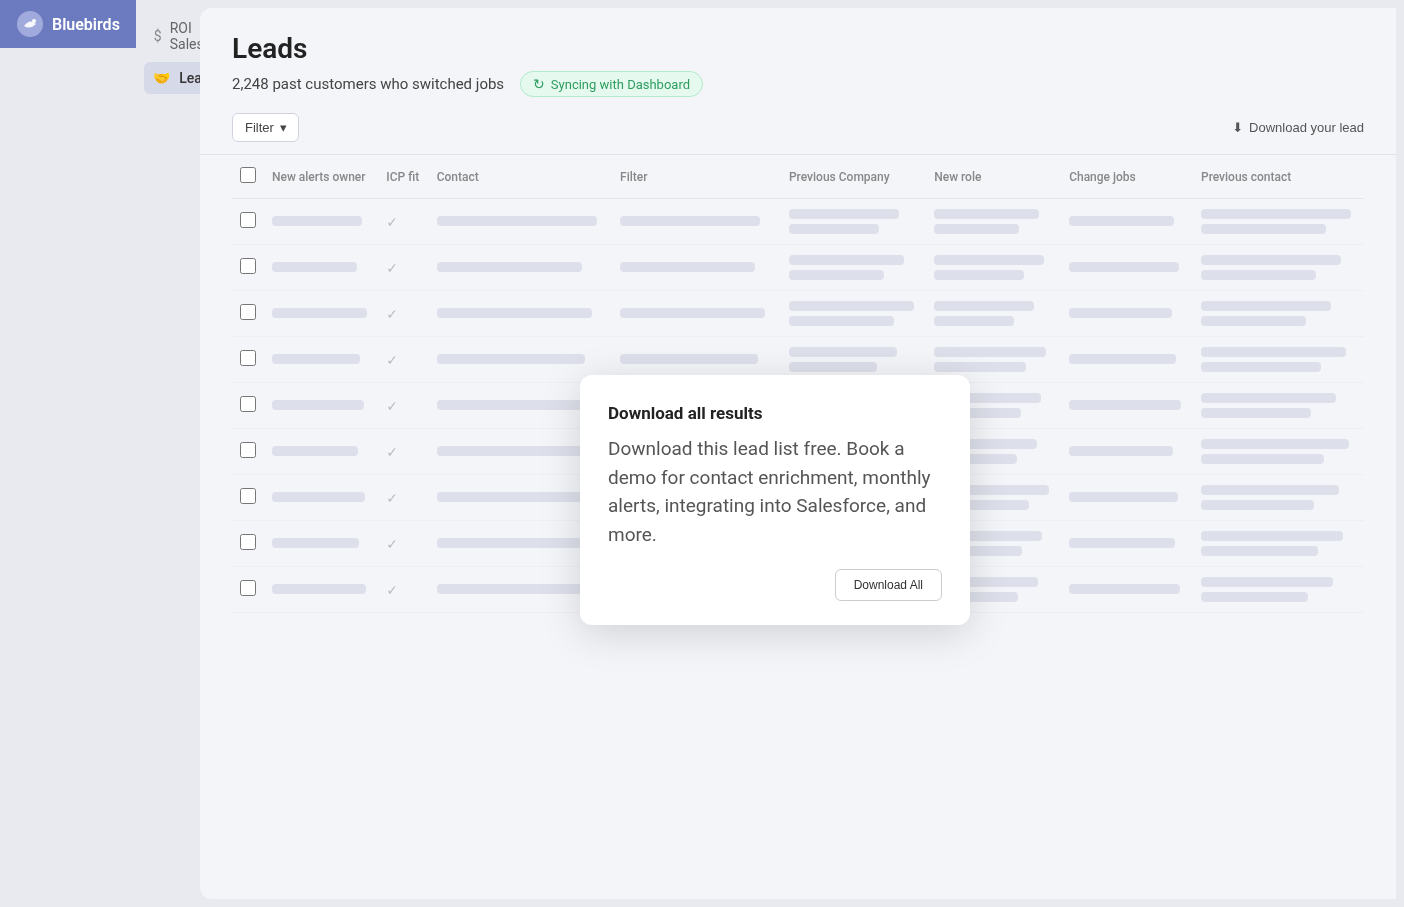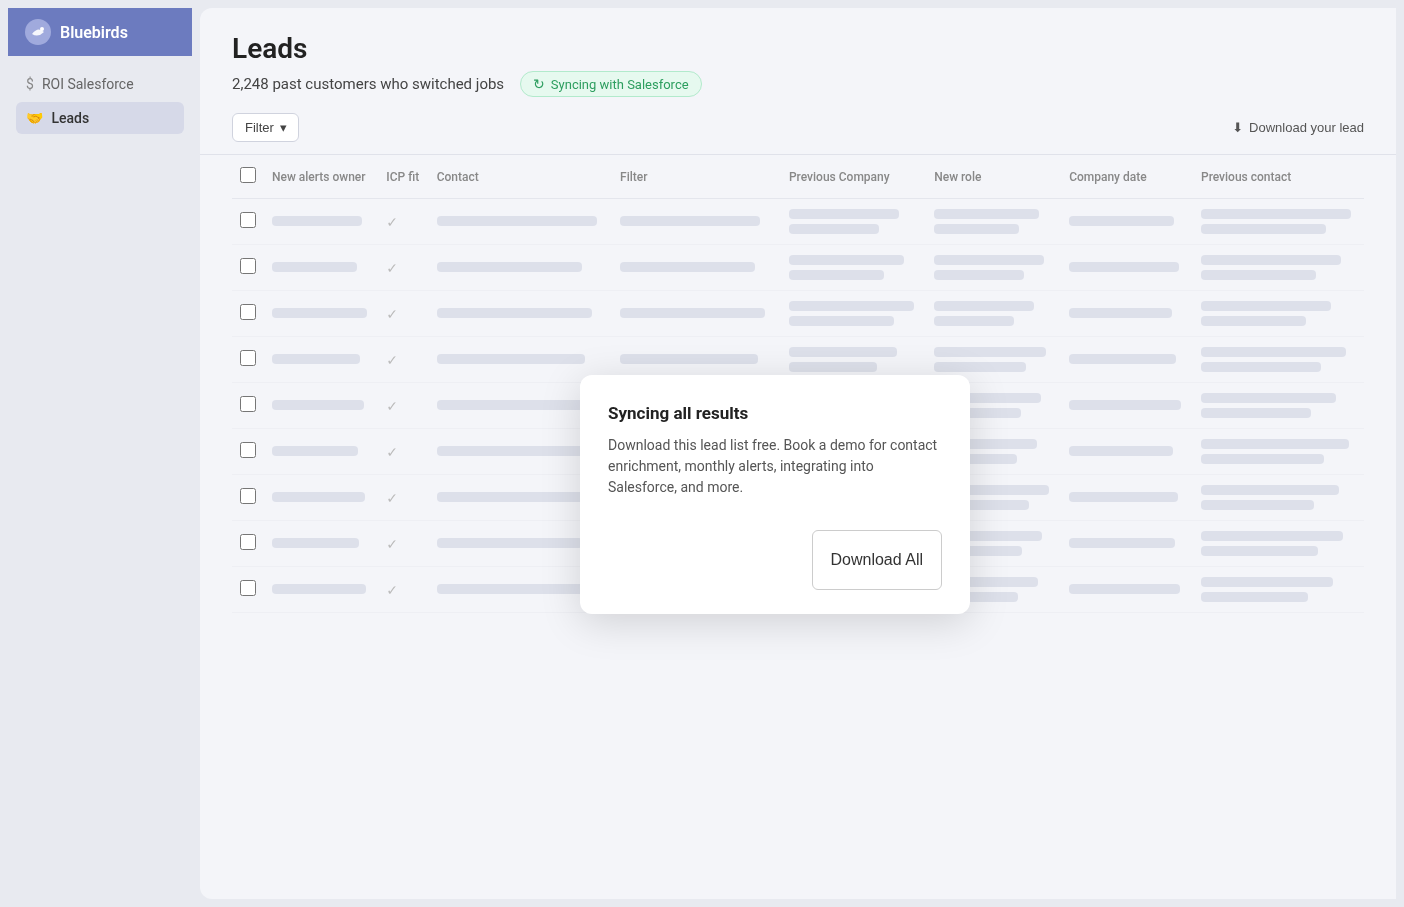--- a/index.html
+++ b/index.html
@@ -11,22 +11,22 @@
       overflow: hidden;
       display: flex;
     }
 
     
     .sidebar {
       width: 200px;
       min-width: 200px;
       background: #e8eaf0;
       display: flex;
-      flex-direction: column;
-      padding: 8px;
+      flex-direction: row;
+      padding: 0;
       height: 100vh;
     }
     .sidebar-header {
       display: flex;
       align-items: center;
       gap: 8px;
       padding: 16px 16px;
       background: #6c7bbf;
       height: 48px;
     }
@@ -237,35 +237,35 @@
       padding: 28px 28px 24px;
       pointer-events: all;
     }
     .popup-title {
       font-size: 17px;
       font-weight: 700;
       color: #222;
       margin-bottom: 12px;
     }
     .popup-desc {
-      font-size: 14px;
+      font-size: 19px;
       color: #555;
       line-height: 1.5;
-      margin-bottom: 32px;
+      margin-bottom: 20px;
     }
     .popup-actions {
       display: flex;
       justify-content: flex-end;
     }
     .download-all-btn {
       background: #fff;
       border: 1px solid #ccc;
       border-radius: 6px;
-      padding: 20px 18px;
-      font-size: 16px;
+      padding: 8px 18px;
+      font-size: 12px;
       font-weight: 500;
       color: #333;
       cursor: pointer;
     }
 
     
     .cell-double {
       display: flex;
       flex-direction: column;
       gap: 5px;
@@ -295,21 +295,21 @@
   </div>
 </div>
 
 <div class="main">
   <div class="main-header">
     <h1 class="page-title">Leads</h1>
     <div class="subtitle-row">
       <span class="subtitle-text">2,248 past customers who switched jobs</span>
       <div class="sync-badge">
         <span class="sync-icon">↻</span>
-        <span>Syncing with Salesforce</span>
+        <span>Syncing with Dashboard</span>
       </div>
     </div>
   </div>
 
   <div class="toolbar-row">
     <button class="filter-btn">
       <span>Filter</span>
       <span>▾</span>
     </button>
     <button class="download-list-btn">
@@ -324,21 +324,21 @@
         <tr>
           <th>
             <input type="checkbox" class="col-header-checkbox" style="">
           </th>
           <th>New alerts owner</th>
           <th>ICP fit</th>
           <th>Contact</th>
           <th>Filter</th>
           <th>Previous Company</th>
           <th>New role</th>
-          <th>Company date</th>
+          <th>Change jobs</th>
           <th>Previous contact</th>
         </tr>
       </thead>
       <tbody id="table-body">
 
       <tr>
             <td><input type="checkbox" class="row-checkbox" style=""></td>
             <td><span class="skeleton" style="width:90px;"></span></td>
             <td><span class="check-mark">✓</span></td>
             <td><span class="skeleton" style="width:160px;"></span></td>
@@ -569,21 +569,21 @@
         <span class="skeleton" style="width:132px;"></span>
         <span class="skeleton" style="width:107px;"></span>
       </div>
             </td>
           </tr>
         </tbody>
     </table>
 
     <div class="popup-overlay">
       <div class="popup-card">
-        <div class="popup-title">Syncing all results</div>
+        <div class="popup-title">Download all results</div>
         <div class="popup-desc">Download this lead list free. Book a demo for contact enrichment, monthly alerts, integrating into Salesforce, and more.</div>
         <div class="popup-actions">
           <button class="download-all-btn">Download All</button>
         </div>
       </div>
     </div>
   </div>
 </div>
 
 </body></html>

